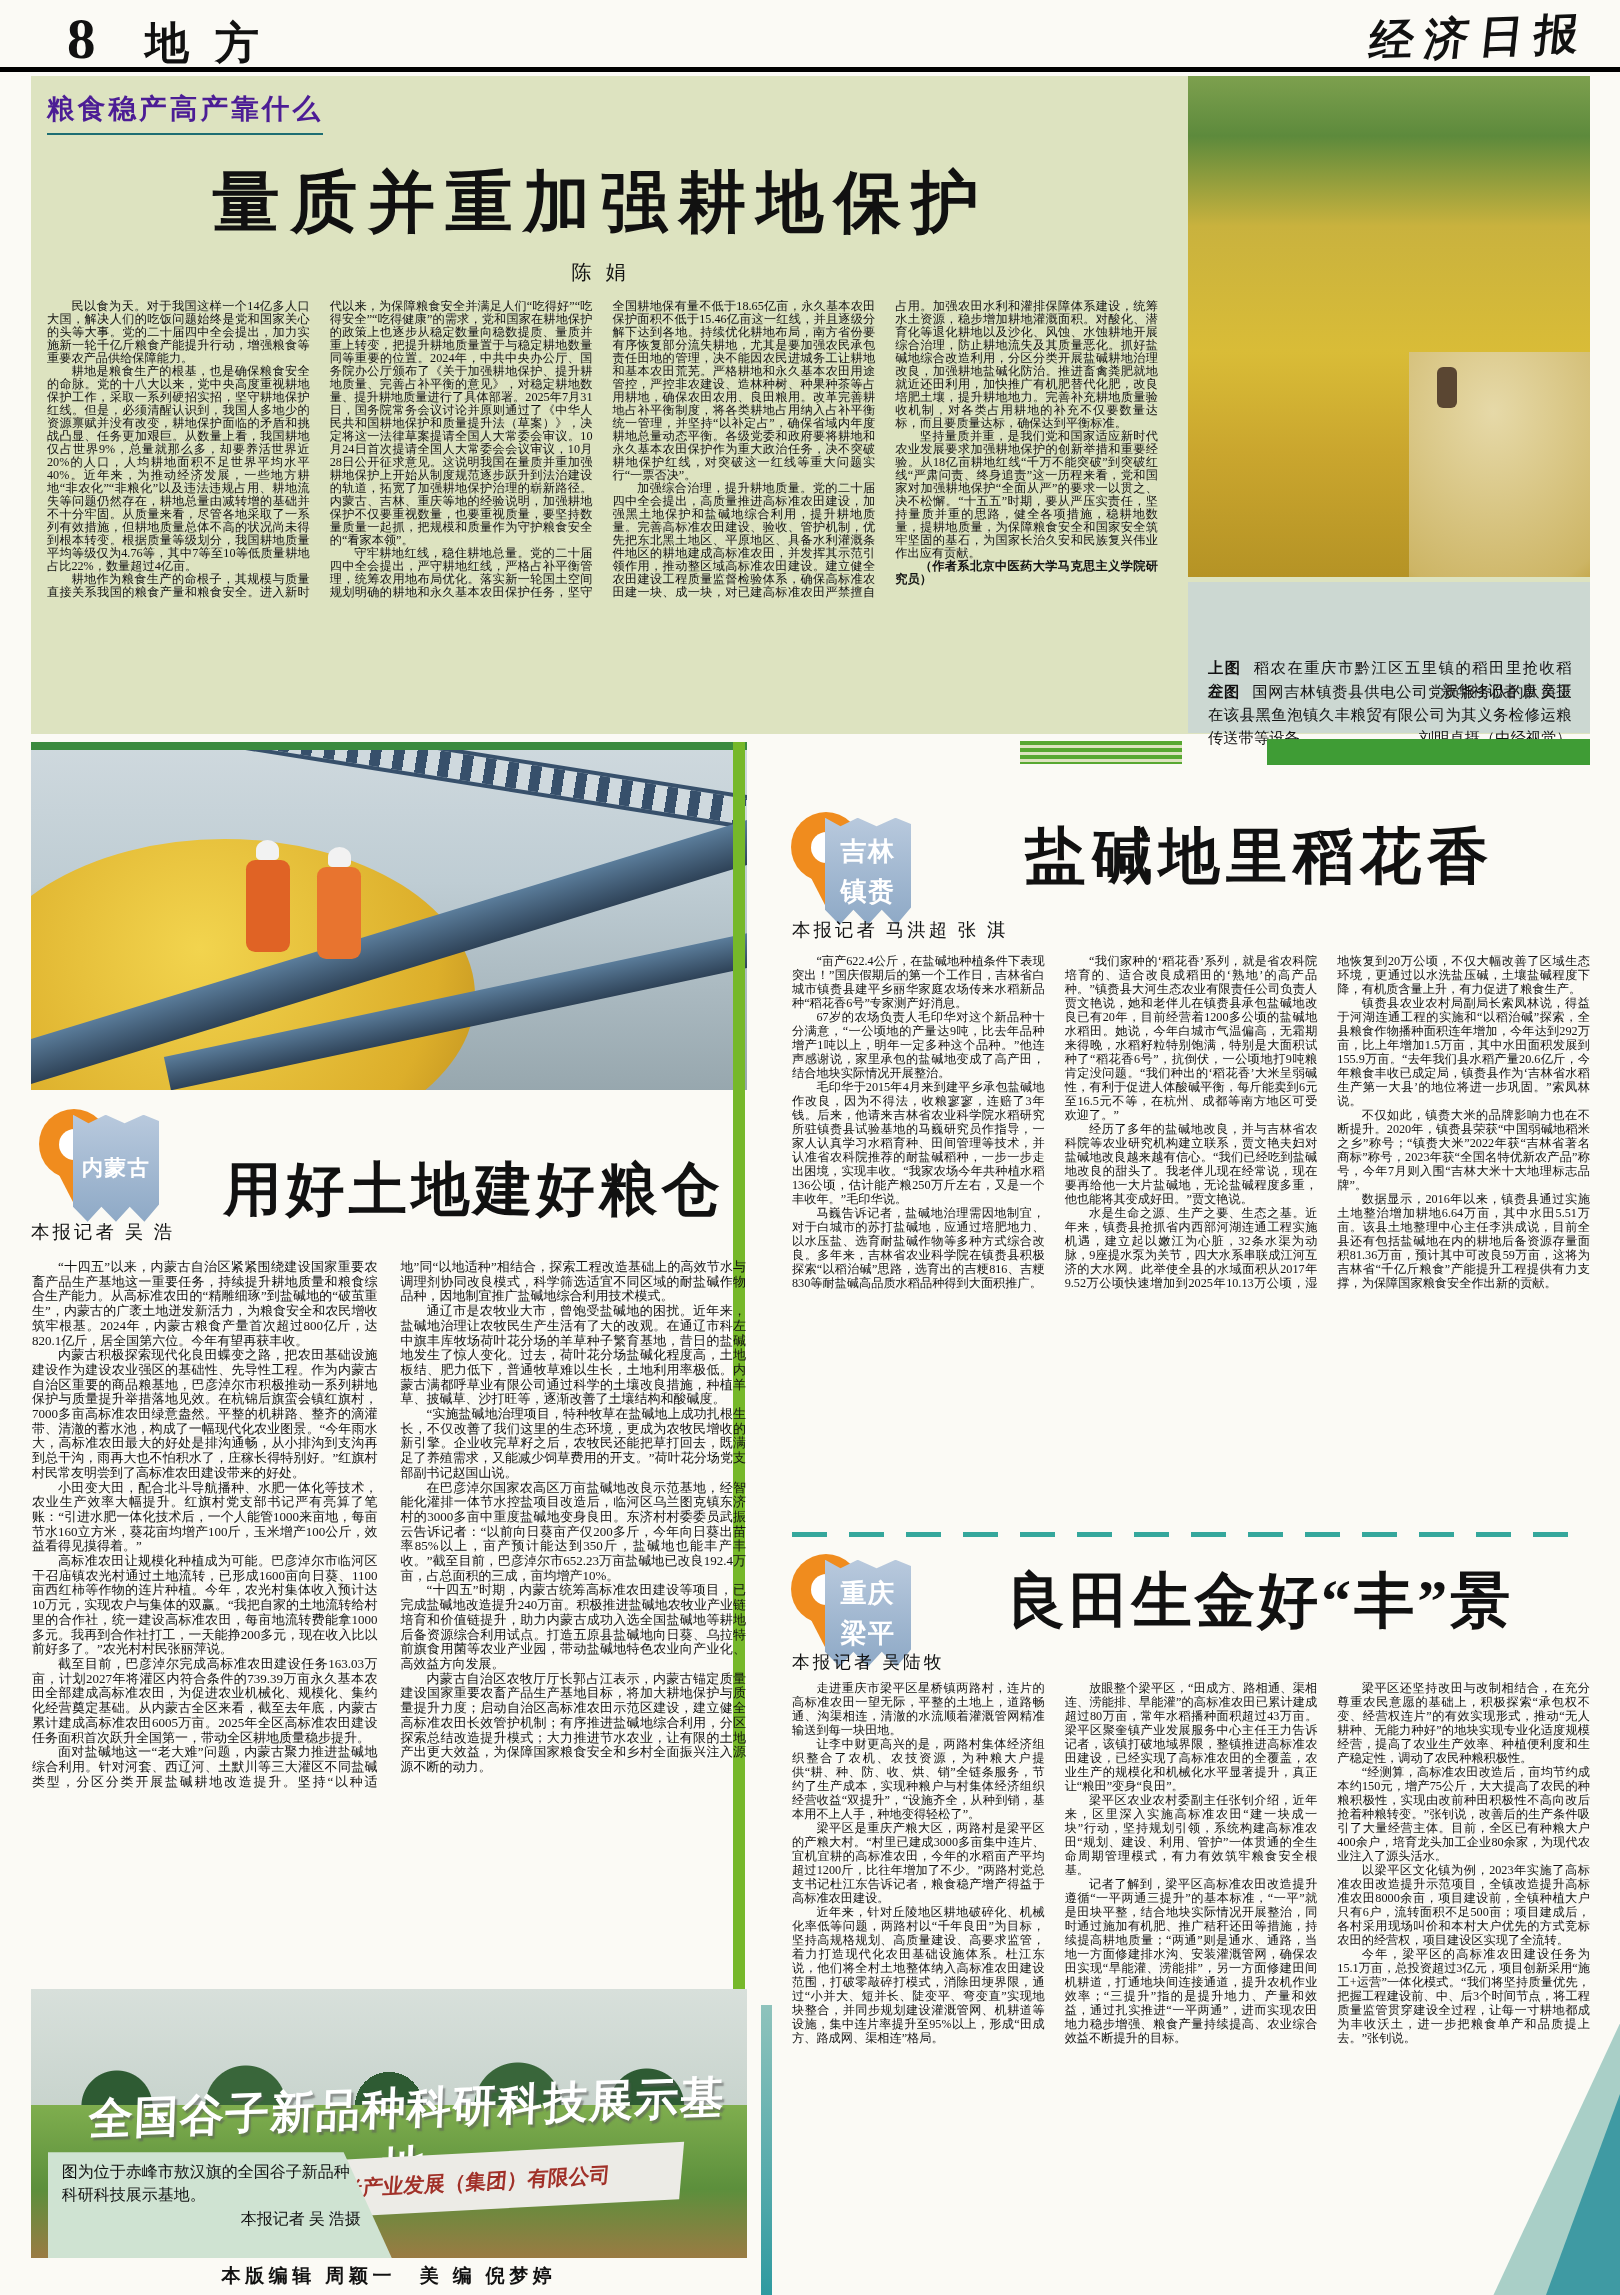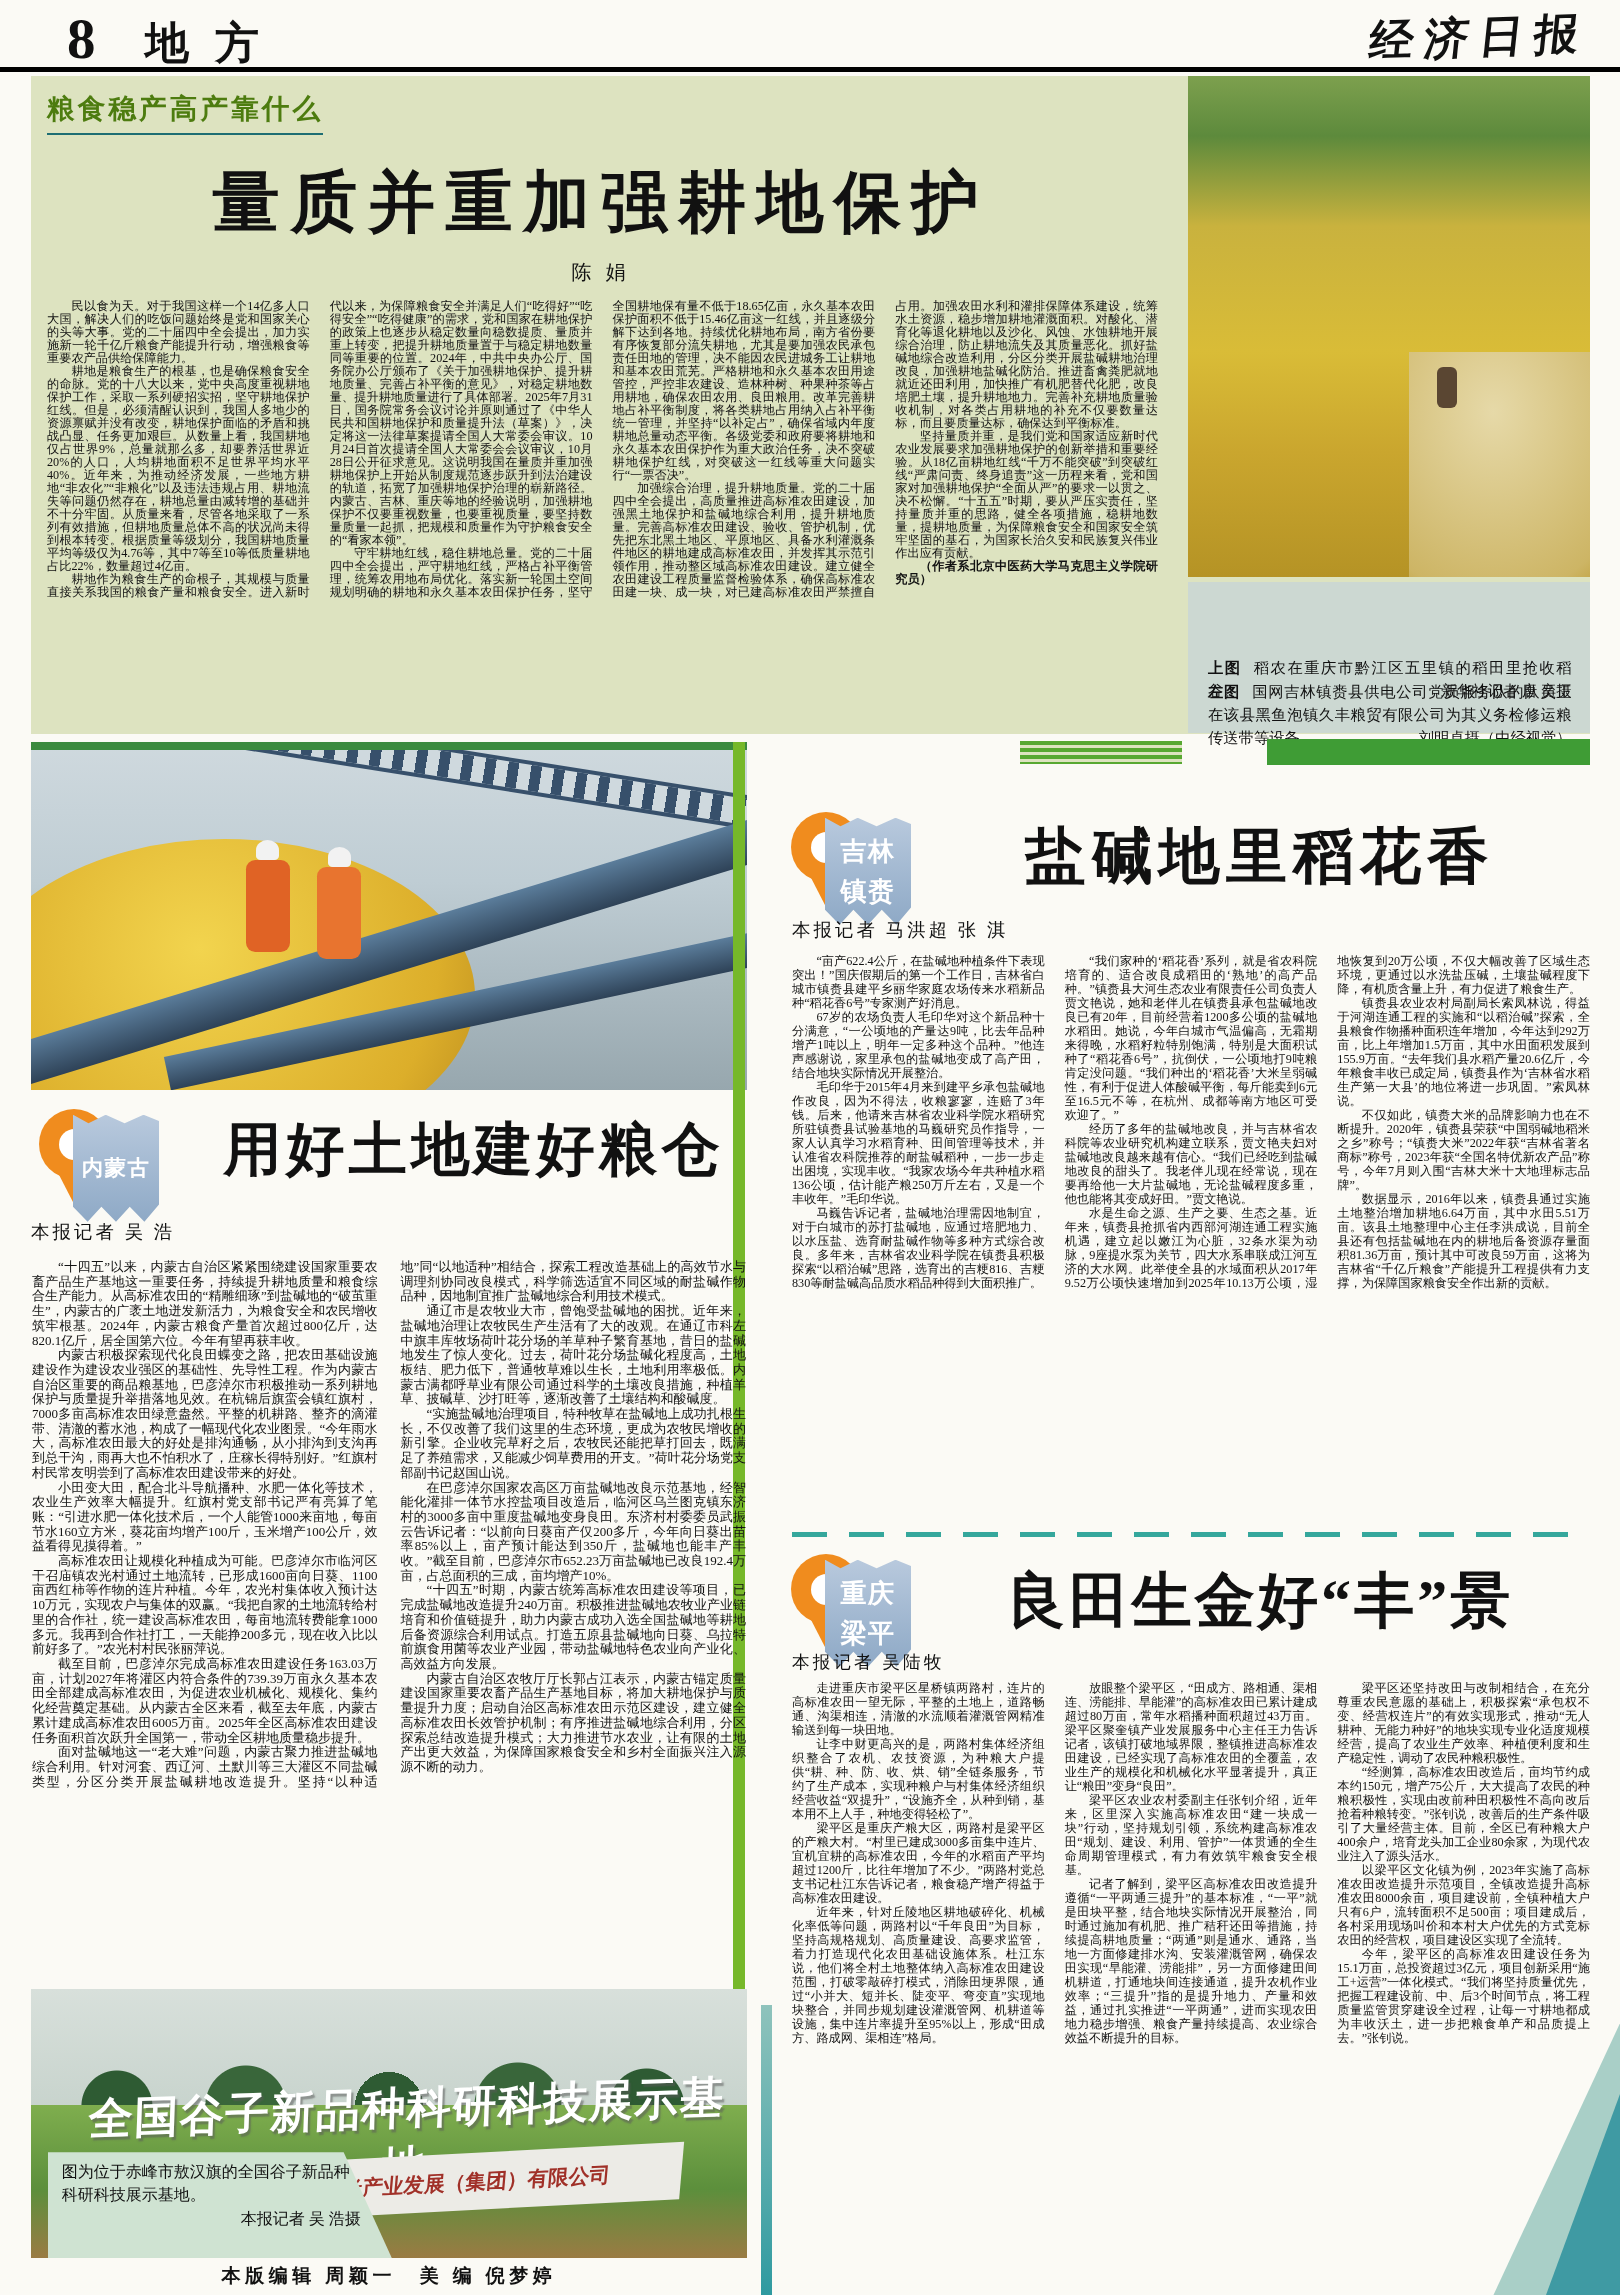--- a/index.html
+++ b/index.html
@@ -10,21 +10,21 @@
   
   .page-num{left:67px;top:6.1px;font-size:57px;font-weight:bold;}
   .page-sec{left:145px;top:13.8px;font-size:44px;font-weight:bold;letter-spacing:26px;}
   .page-date{left:337px;top:38px;font-size:12px;letter-spacing:1.5px;margin-top:40px;}
   .masthead{right:31px;top:7.7px;font-size:44px;font-weight:bold;letter-spacing:10.7px;
             transform:skewX(-8deg) rotate(-2deg);font-family:"DejaVu Serif",serif;}
   .head-rule{left:0;top:67px;width:1620px;height:5.4px;background:#000;}
 
   
   .main-block{left:31px;top:76px;width:1559px;height:658px;background:#dde3c0;}
-  .kicker{left:47px;top:90px;font-size:27.6px;font-weight:bold;color:#4d7c0f;
+  .kicker{left:47px;top:90px;font-size:27.6px;font-weight:bold;color:#4c1d95;
           border-bottom:2.3px solid #1d6e73;padding-bottom:6.1px;letter-spacing:3.1px;}
   .main-title{left:46px;top:157px;width:1110px;text-align:center;font-size:67px;
               font-weight:bold;letter-spacing:10.7px;}
   .main-author{left:46px;top:259px;width:1110px;text-align:center;font-size:20px;letter-spacing:4.6px;}
   .main-body{left:47px;top:300px;width:1111px;height:429px;
              column-count:4;column-gap:20px;overflow:hidden;}
   .main-body p{margin:0;text-indent:2em;font-size:12.2px;line-height:13px;text-align:justify;}
   .author-note{font-weight:bold;}
 
   
@@ -78,21 +78,21 @@
   .badge .pin:after{content:"";position:absolute;left:17px;top:60px;border-left:18.4px solid transparent;
       border-right:18.4px solid transparent;border-top:35px solid #f08c1e;}
 
   .sec-title{font-weight:bold;}
   .byline{text-align:left;font-size:18.4px;letter-spacing:3.1px;}
 
   
   .art-body{overflow:hidden;}
   .art-body p{margin:0;text-indent:2em;text-align:justify;}
 
-  .nmg-title{left:191px;top:1111px;width:566px;text-align:center;font-size:58px;letter-spacing:4.6px;}
+  .nmg-title{left:191px;top:1151px;width:566px;text-align:center;font-size:58px;letter-spacing:4.6px;}
   .nmg-byline{left:31px;top:1219px;width:716px;}
   .nmg-body{left:32px;top:1260px;width:714px;height:718px;column-count:2;column-gap:23px;}
   .nmg-body p{font-size:13px;line-height:14.7px;}
 
   .jl-title{left:961px;top:816px;width:597px;text-align:center;font-size:61px;letter-spacing:6.1px;}
   .jl-byline{left:792px;top:917px;width:798px;}
   .jl-body{left:792px;top:954px;width:798px;height:550px;column-count:3;column-gap:20px;}
   .jl-body p{font-size:12.2px;line-height:14px;}
 
   .cq-title{left:961px;top:1561px;width:597px;text-align:center;font-size:60px;letter-spacing:3.1px;}

